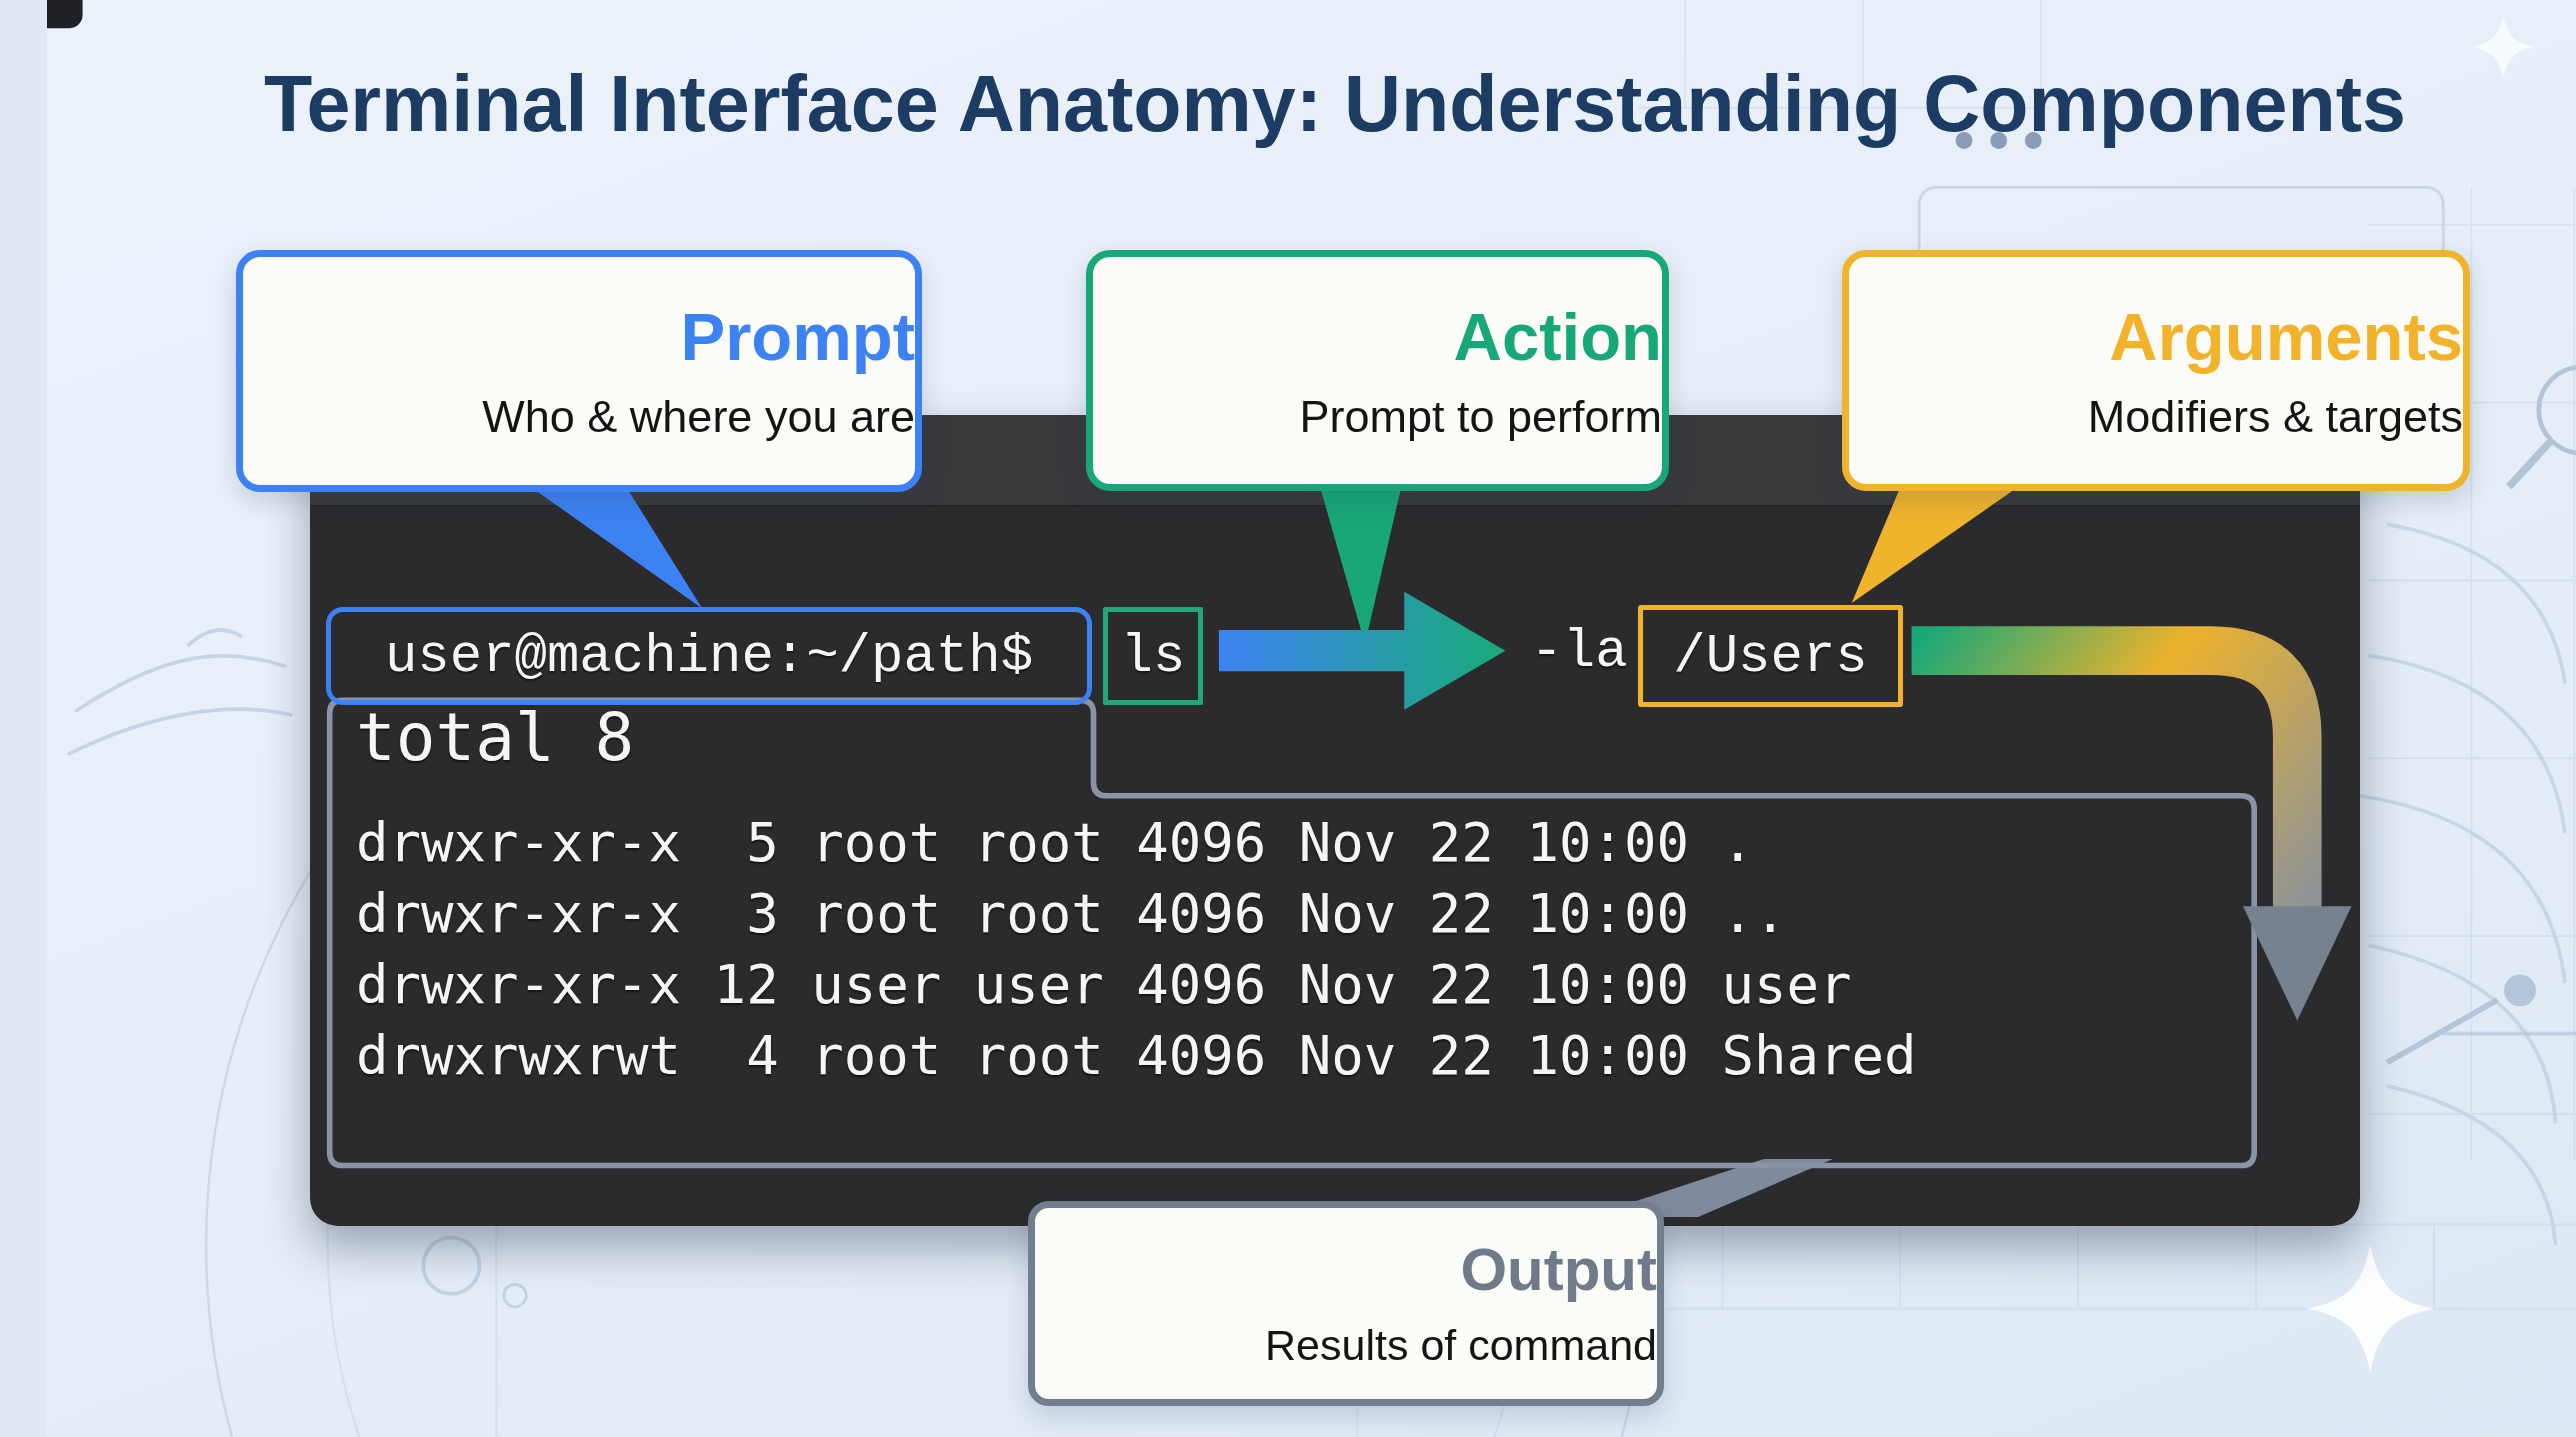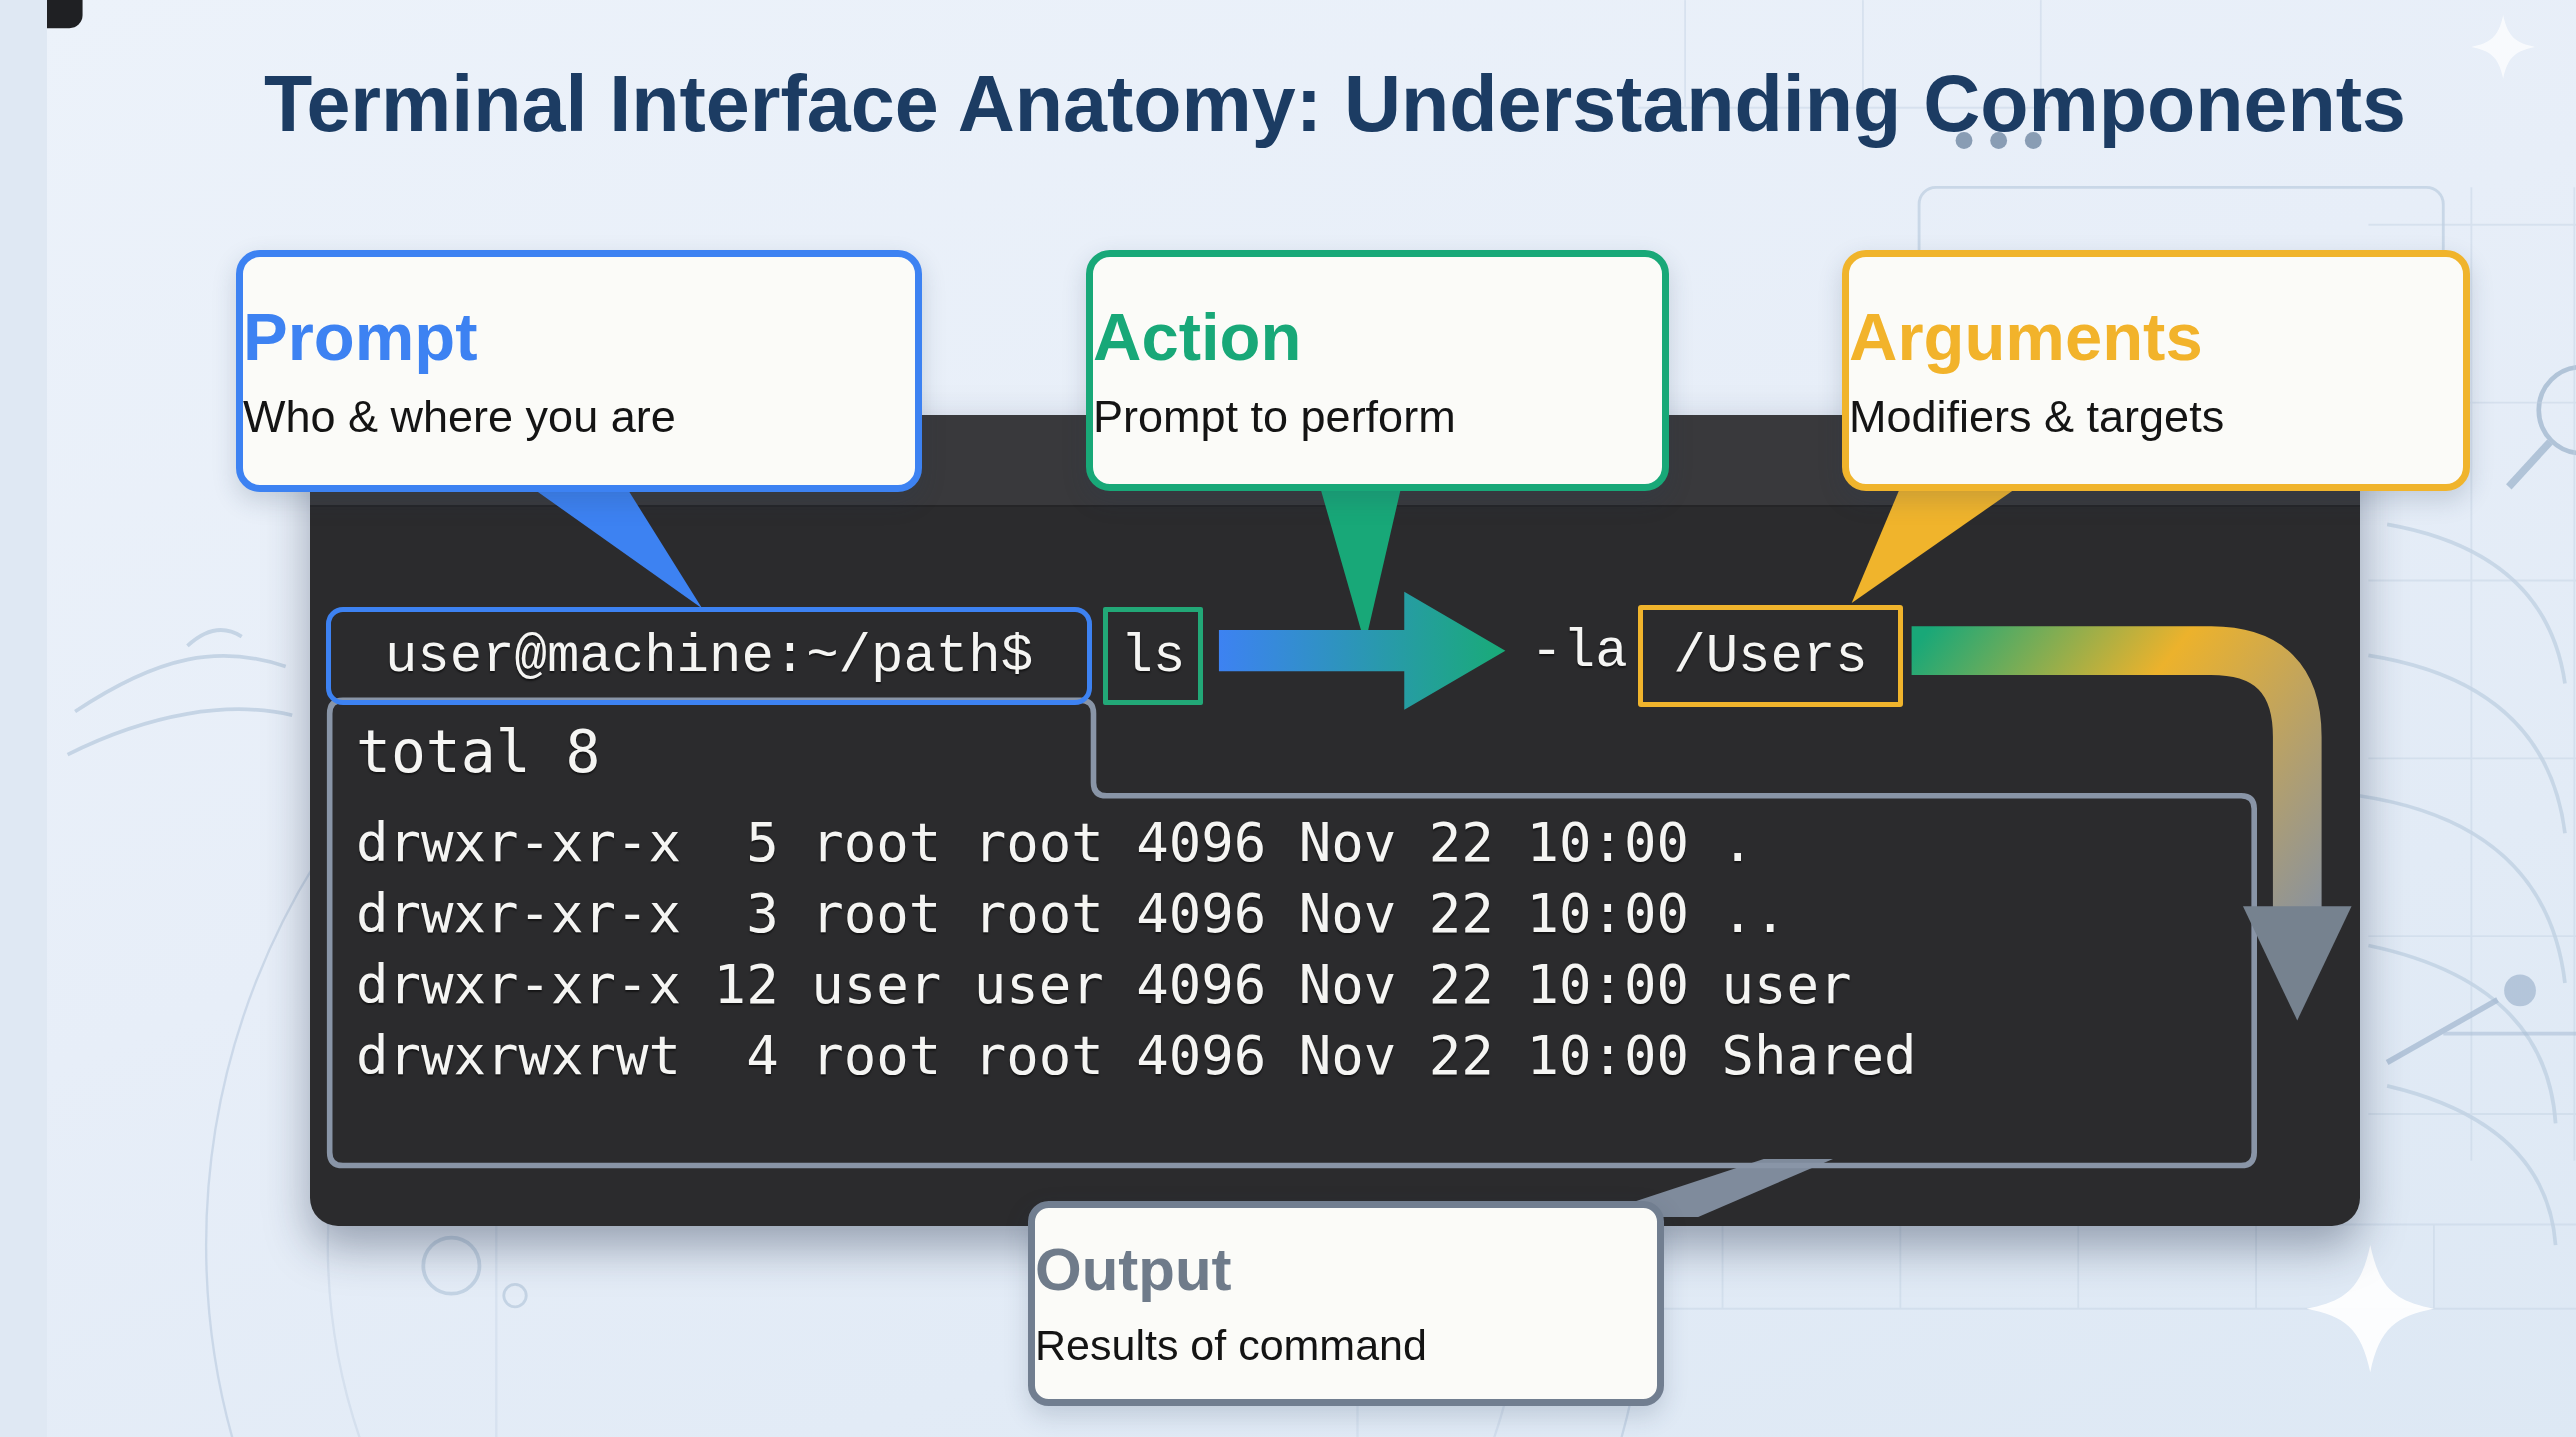--- a/index.html
+++ b/index.html
@@ -9,21 +9,21 @@
   svg{display:block}
   .abs{position:absolute;}
 
   
   #page-title{left:0;top:58px;width:100%;text-align:center;
     font-size:79px;font-weight:bold;color:#1c3c63;letter-spacing:0px;z-index:5;}
 
   
   .callout{background:#fbfbf8;border-radius:24px;z-index:6;
     box-shadow:0 9.4px 24px rgba(40,60,90,.18);
-    display:flex;flex-direction:column;align-items:flex-start;justify-content:center;gap:24px;}
+    display:flex;flex-direction:column;align-items:flex-end;justify-content:center;gap:24px;}
   .callout .c-title{font-weight:bold;font-size:67px;line-height:1;}
   .callout .c-sub{font-size:45px;color:#141414;line-height:1;}
   #callout-prompt   {left:189px; top:250px; width:672px; height:228px; border:7.5px solid #3d82f2;}
   #callout-prompt .c-title{color:#3d82f2;}
   #callout-command  {left:1039px;top:250px; width:569px; height:227px; border:7.5px solid #18a878;}
   #callout-command .c-title{color:#18a878;}
   #callout-arguments{left:1795px;top:250px; width:614px; height:227px; border:7.5px solid #f0b42c;}
   #callout-arguments .c-title{color:#f2b32b;}
   #callout-output   {left:981px;top:1201px;width:622px; height:191px; border:7.5px solid #717e90;
                      border-radius:20.6px;z-index:6;}
@@ -39,22 +39,22 @@
   
   .seg{z-index:3;display:flex;align-items:center;justify-content:center;
     font-family:Liberation Mono, monospace;font-size:54px;color:#f5f5f3;
     text-shadow:0 1.9px 1.9px rgba(0,0,0,.55);}
   #seg-prompt  {left:279px; top:607px;width:756px;height:88px;border:5.6px solid #3d82f2;border-radius:17px;}
   #seg-command {left:1056px;top:607px;width:90px; height:88px;border:5.6px solid #22a877;border-radius:2px;}
   #seg-flags   {left:1471px;top:607px;width:122px;height:88px;}
   #seg-argument{left:1591px;top:605px;width:255px;height:92px;border:5.6px solid #f0b42c;border-radius:3px;}
 
   
-  #summary-line{left:309px;top:717px;z-index:3;font-family:"DejaVu Sans Mono",monospace;
-    font-size:58px;line-height:71px;color:#f5f5f3;white-space:pre;text-shadow:0 1.9px 1.9px rgba(0,0,0,.55);}
+  #summary-line{left:309px;top:702px;z-index:3;font-family:"DejaVu Sans Mono",monospace;
+    font-size:66px;line-height:71px;color:#f5f5f3;white-space:pre;text-shadow:0 1.9px 1.9px rgba(0,0,0,.55);}
   #output-lines{left:309px;top:807px;z-index:3;}
   .out-line{font-family:"DejaVu Sans Mono",monospace;font-size:54px;line-height:71px;
     color:#f5f5f3;white-space:pre;text-shadow:0 1.9px 1.9px rgba(0,0,0,.55);}
 
   
   #decor-layer{left:0;top:0;z-index:0;}
   #overlay-layer{left:0;top:0;z-index:2;pointer-events:none;}
 </style>
 </head>
 <body>

